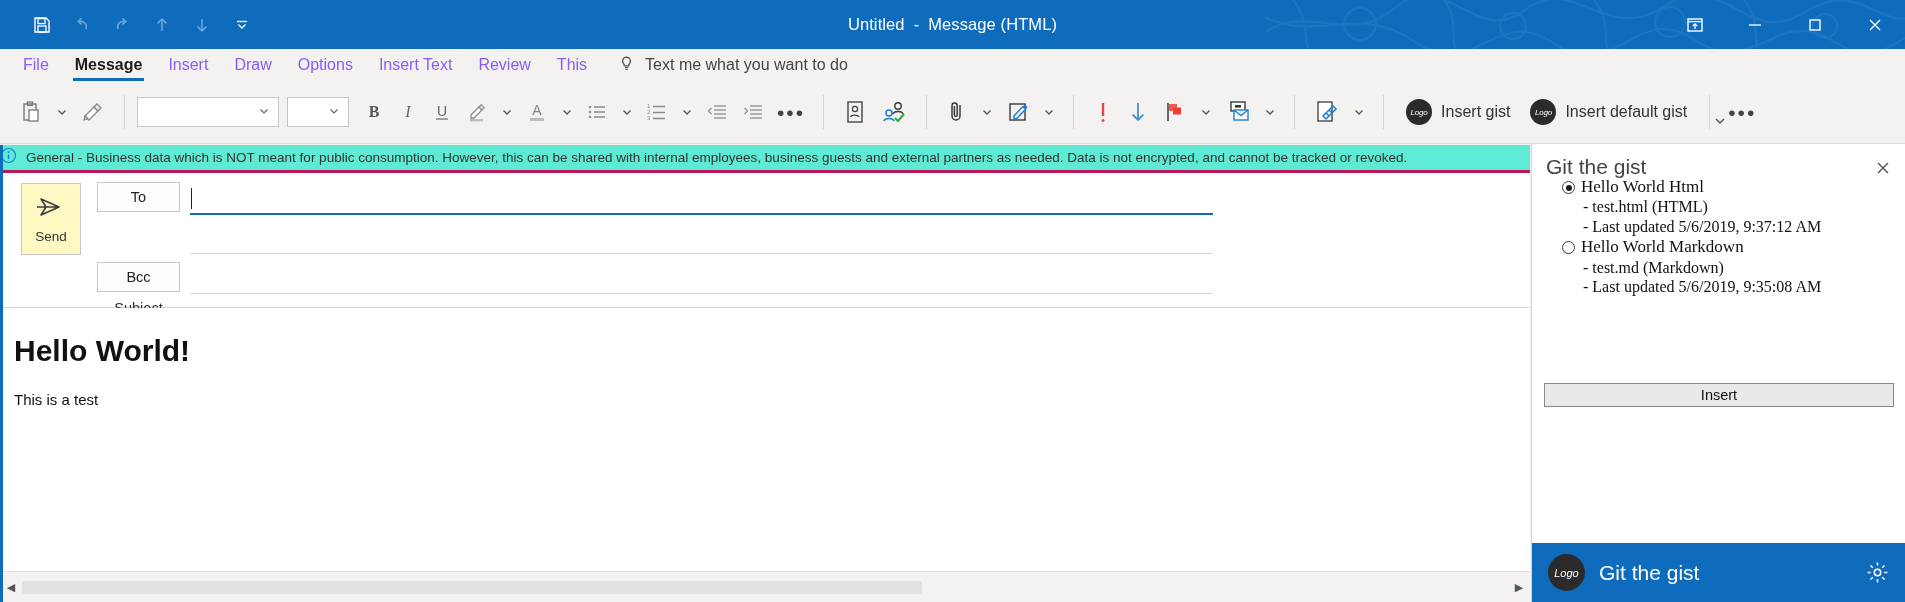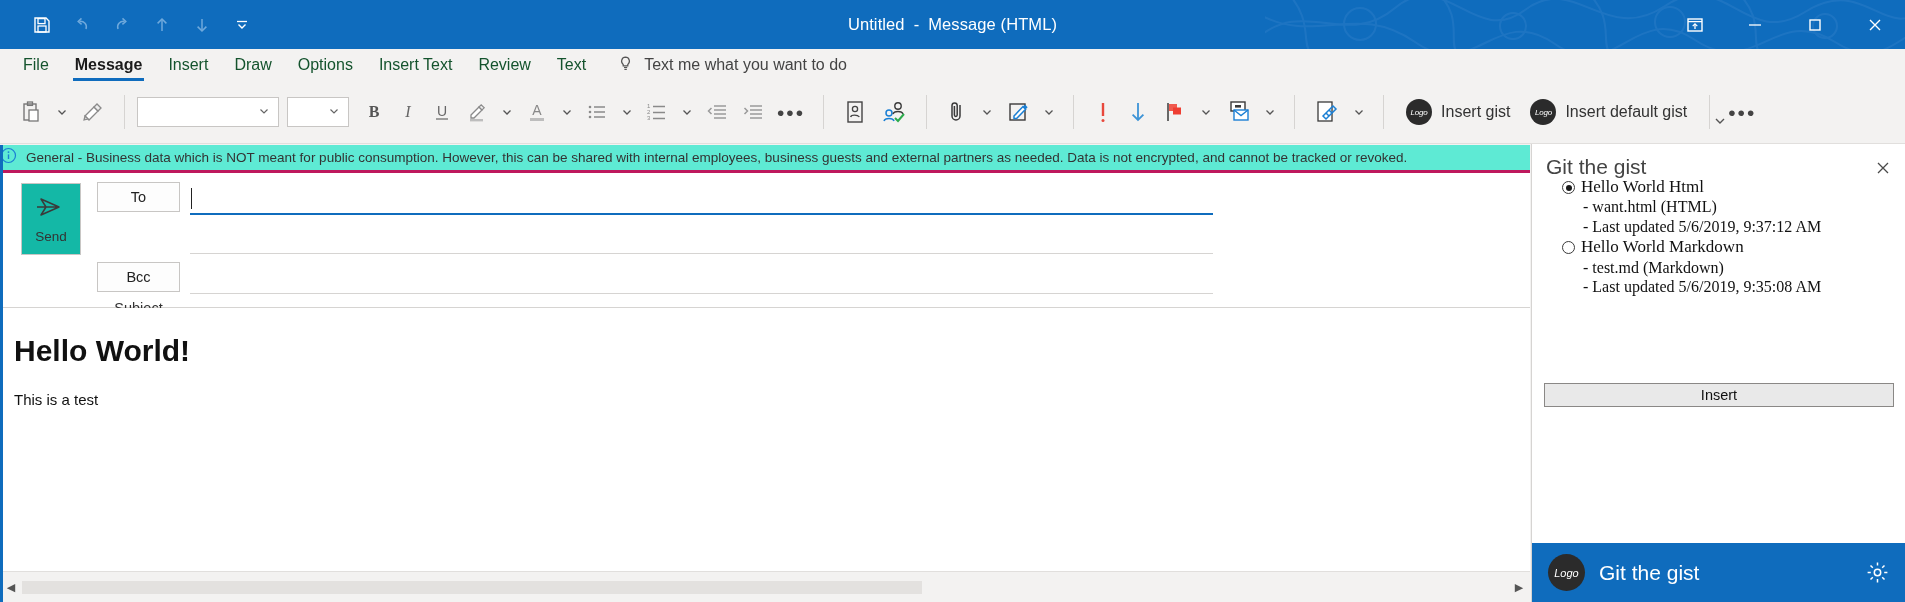--- a/index.html
+++ b/index.html
@@ -32,21 +32,21 @@
   .wincontrols { position:absolute; top:0; right:0; height:49px; display:flex; align-items:center; }
   .wc { width:60px; height:49px; display:flex; align-items:center; justify-content:center; }
 
   
   .ribbon-tabs {
     position:absolute; top:49px; left:0; width:1905px; height:32px;
     background:#f3f2f1; display:flex; align-items:flex-end; padding-left:10px;
   }
   .rtab {
     position:relative; height:32px; padding:0 13px; display:flex; align-items:center;
-    font-size:16px; color:#14532d; white-space:nowrap;
+    font-size:16px; color:#8b5cf6; white-space:nowrap;
   }
   .rtab.active { color:#1b1b1b; font-weight:bold; }
   .rtab.active::after {
     content:""; position:absolute; left:11px; right:11px; bottom:0; height:3px; background:#0f6cbd;
   }
   .tellme { display:flex; align-items:center; gap:10px; padding-left:18px; height:32px; }
   .tellme-label { font-size:16px; color:#444; white-space:nowrap; }
 
   
   .ribbon {
@@ -87,21 +87,21 @@
   }
   .banner-text { font-size:13.5px; color:#333; white-space:nowrap; }
 
   
   .compose {
     position:absolute; top:173px; left:0; width:1530px; height:135px;
     background:#ffffff; border-bottom:1px solid #d6d4d2;
   }
   .send-btn {
     position:absolute; left:21px; top:10px; width:60px; height:72px;
-    border:1px solid #c8c6c4; background:#14b8a6;
+    border:1px solid #c8c6c4; background:#fef9c3;
     display:flex; flex-direction:column; align-items:center; justify-content:center; gap:5px;
   }
   .send-label { font-size:13.5px; color:#333; }
   .field-btn {
     position:absolute; left:97px; width:83px; height:30px;
     border:1px solid #c8c6c4; background:#fdfdfd;
     display:flex; align-items:center; justify-content:center;
     font-size:14.5px; color:#222;
   }
   .fb-to  { top:9px;text-align:center; }
@@ -289,21 +289,21 @@
     <div class="rtab">
         <span>Options</span>
       </div>
     <div class="rtab">
         <span>Insert Text</span>
       </div>
     <div class="rtab">
         <span>Review</span>
       </div>
     <div class="rtab">
-        <span>Text</span>
+        <span>This</span>
       </div>
     <div class="tellme">
       <span>
         <svg width="17" height="17" viewBox="0 0 17 17">
             <path d="M8.5 2.2a4 4 0 0 0-2.3 7.2v1.4h4.6V9.4A4 4 0 0 0 8.5 2.2z" fill="none" stroke="#555" stroke-width="1.2"></path>
             <path d="M7 12.5h3.2M7.4 14.3h2.4" stroke="#555" stroke-width="1.2"></path>
           </svg>
       </span>
       <span class="tellme-label">Text me what you want to do</span>
     </div>
@@ -629,21 +629,21 @@
           <path d="M2 2l10 10M12 2 2 12" stroke="#4a4a4a" stroke-width="1.3"></path>
         </svg>
     </div>
 
     <div class="tp-list">
       <div class="gist">
         <div class="gist-head">
           <span class="radio on"></span>
           <span class="gist-name">Hello World Html</span>
         </div>
-        <div class="gist-sub">- want.html (HTML)</div>
+        <div class="gist-sub">- test.html (HTML)</div>
         <div class="gist-sub">- Last updated 5/6/2019, 9:37:12 AM</div>
       </div>
       <div class="gist">
         <div class="gist-head">
           <span class="radio"></span>
           <span class="gist-name">Hello World Markdown</span>
         </div>
         <div class="gist-sub">- test.md (Markdown)</div>
         <div class="gist-sub">- Last updated 5/6/2019, 9:35:08 AM</div>
       </div>

